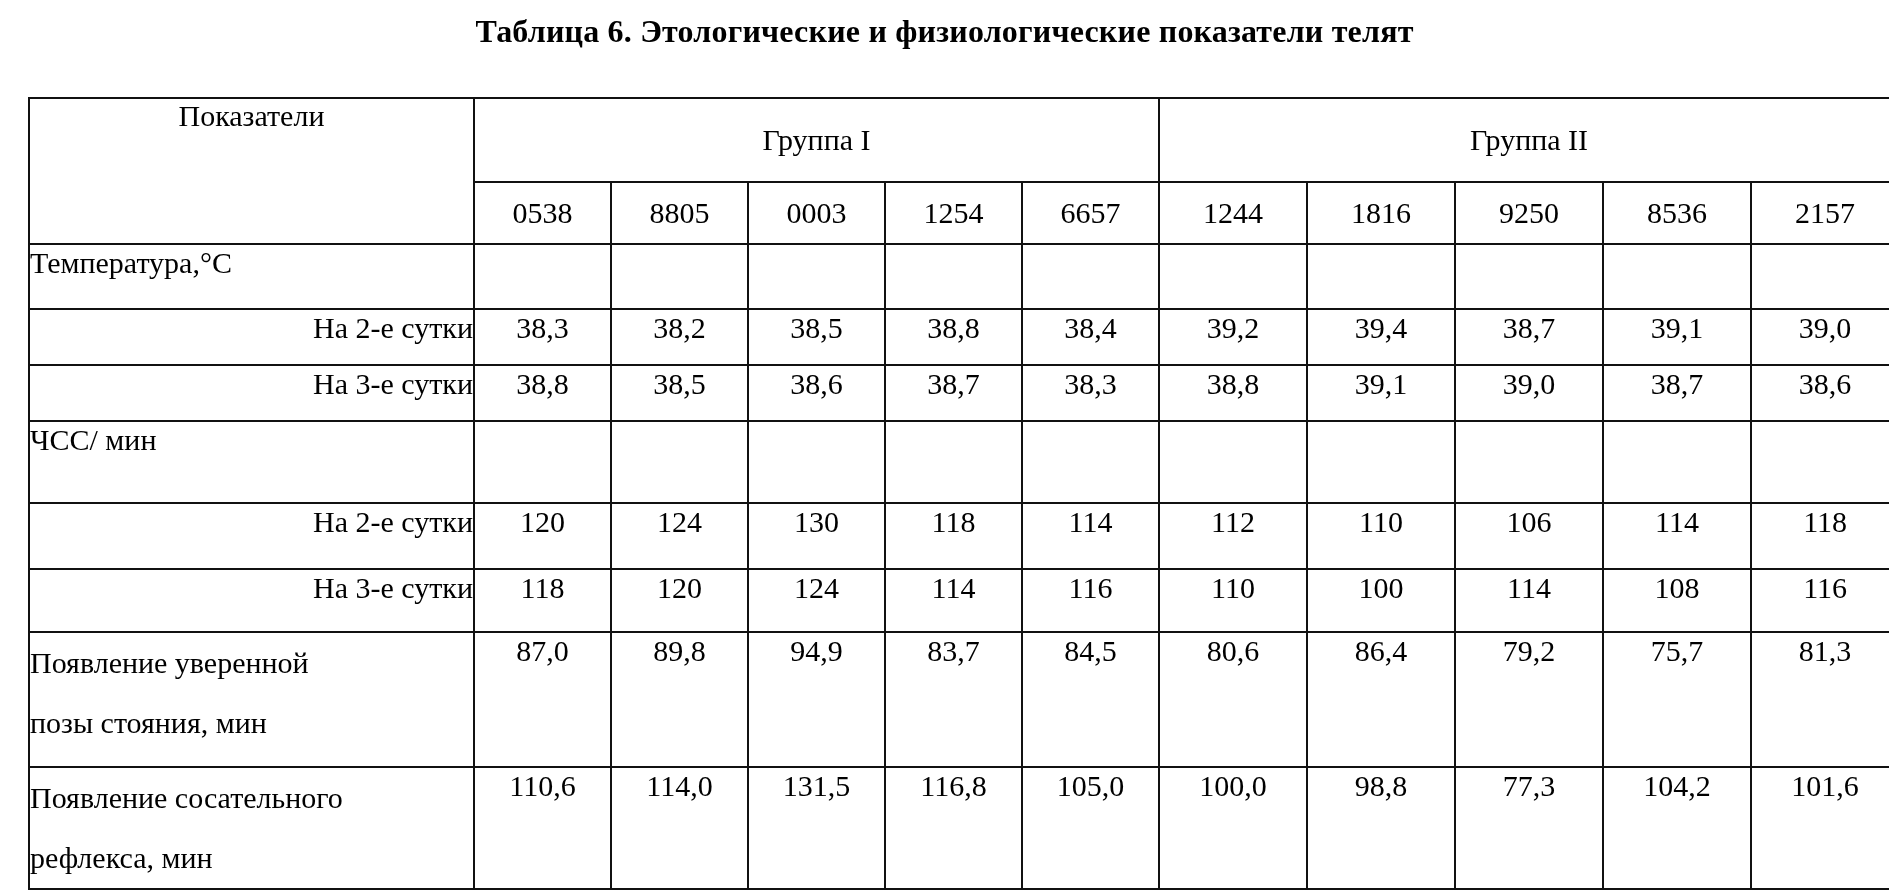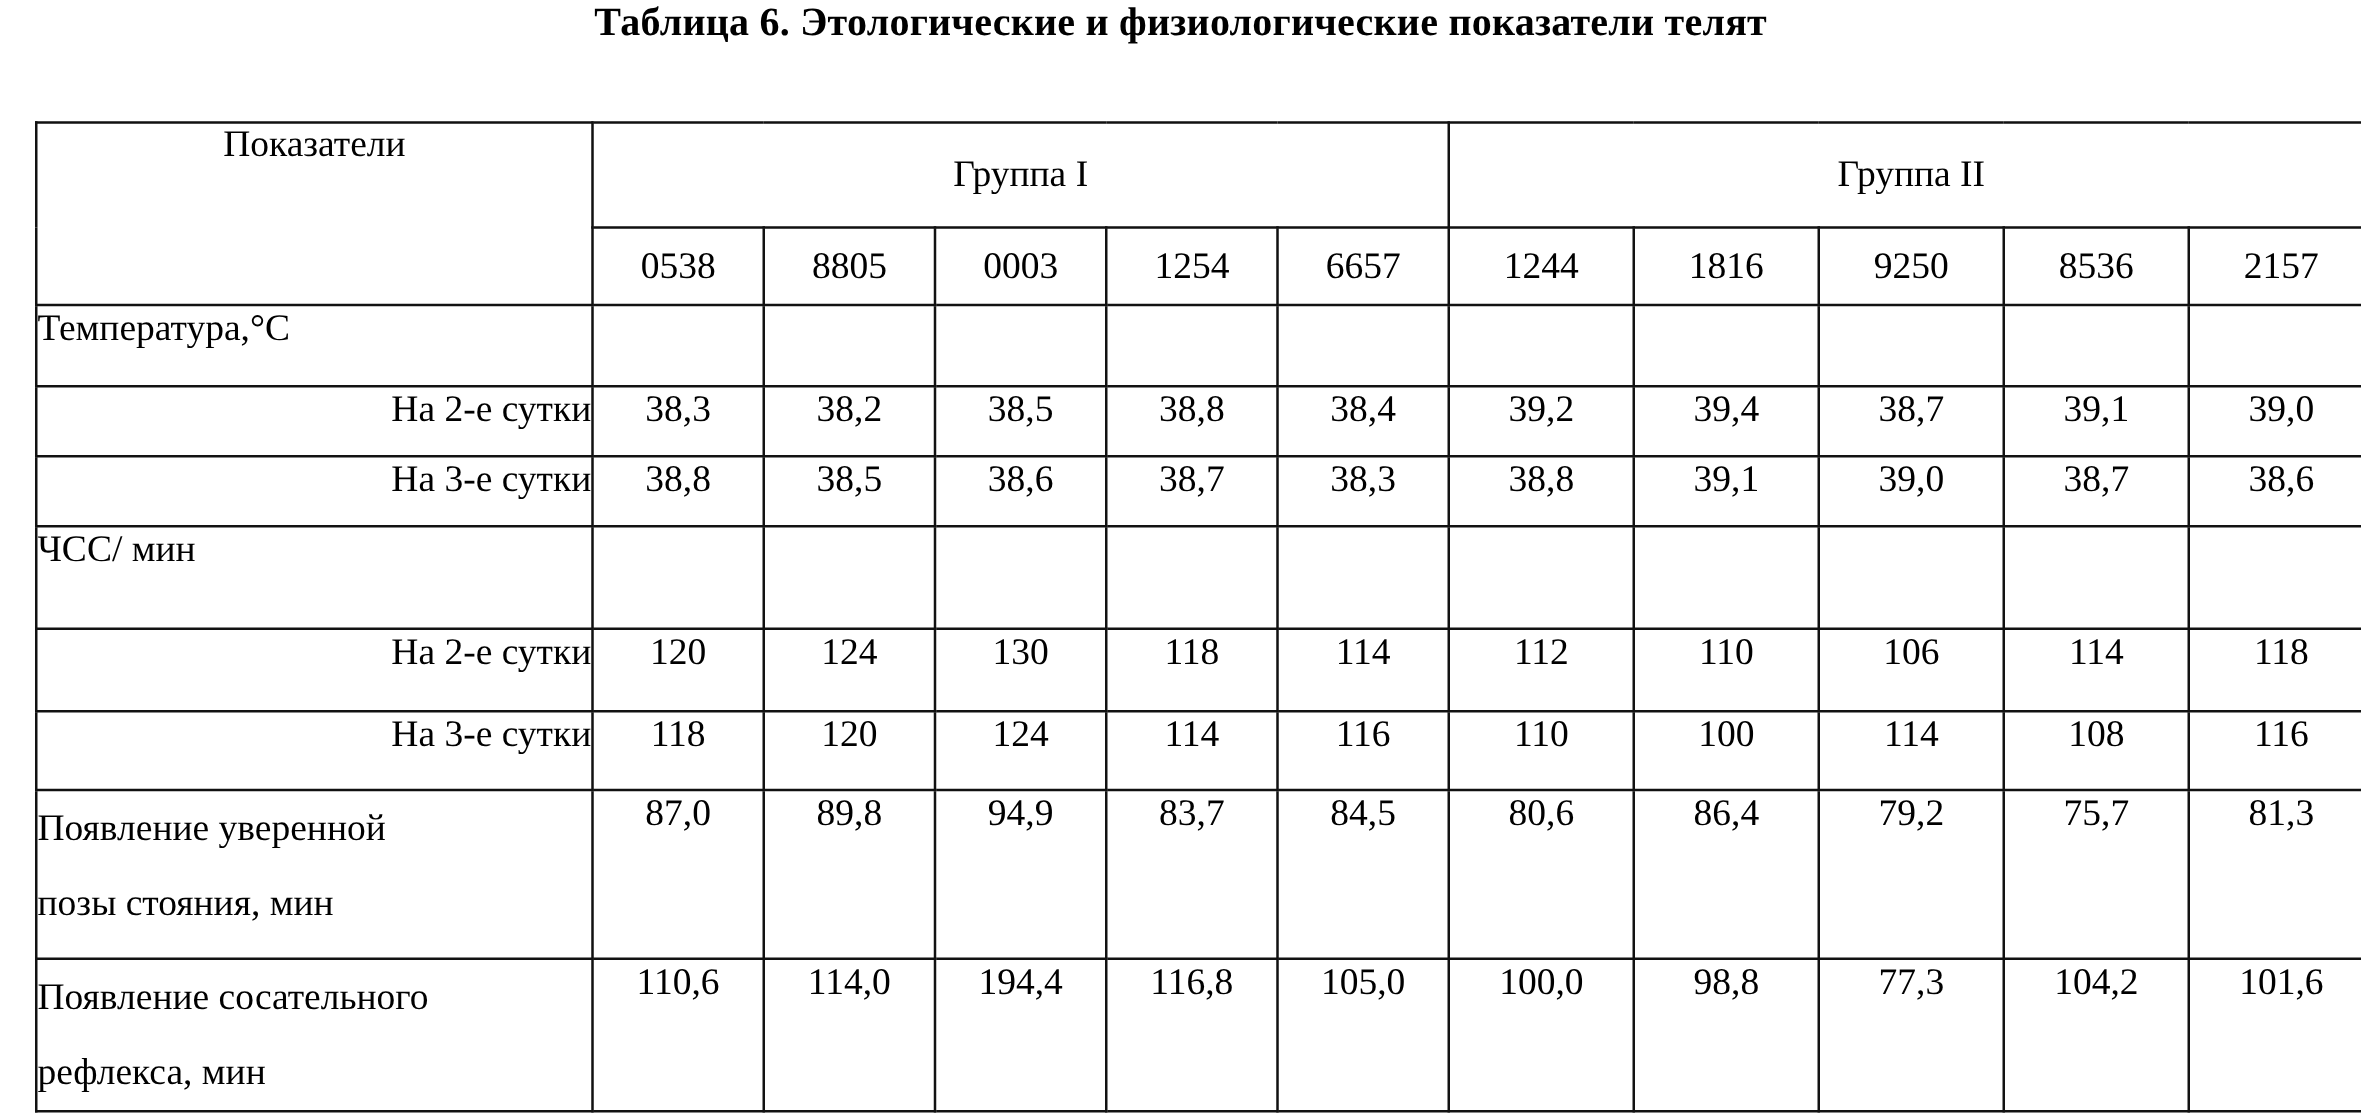--- a/index.html
+++ b/index.html
@@ -3,21 +3,21 @@
 <meta charset="utf-8">
 <style>
   html,body{margin:0;padding:0;}
   body{
     width:1889px;height:896px;position:relative;
     background:#ffffff;color:#000;
     font-family:"Liberation Serif", serif;
   }
   .title{
     font-weight:bold;font-size:32px;line-height:1.1;
-    text-align:center;padding-top:0;letter-spacing:.2px;
+    text-align:center;padding-top:14px;letter-spacing:.2px;
   }
   table.doc{
     position:absolute;left:28px;top:97px;
     width:1872px;border-collapse:collapse;table-layout:fixed;
   }
   table.doc th, table.doc td{
     border:2px solid #111;background:#fff;
     font-weight:normal;font-size:30px;padding:0;
     overflow:hidden;
   }
@@ -173,21 +173,21 @@
           <td class="value-cell">86,4</td>
           <td class="value-cell">79,2</td>
           <td class="value-cell">75,7</td>
           <td class="value-cell">81,3</td>
         </tr>
         <tr>
           <td class="label-cell label-wide">Появление сосательного
 рефлекса, мин</td>
           <td class="value-cell">110,6</td>
           <td class="value-cell">114,0</td>
-          <td class="value-cell">194,4</td>
+          <td class="value-cell">131,5</td>
           <td class="value-cell">116,8</td>
           <td class="value-cell">105,0</td>
           <td class="value-cell">100,0</td>
           <td class="value-cell">98,8</td>
           <td class="value-cell">77,3</td>
           <td class="value-cell">104,2</td>
           <td class="value-cell">101,6</td>
         </tr>
       </tbody>
   </table>

